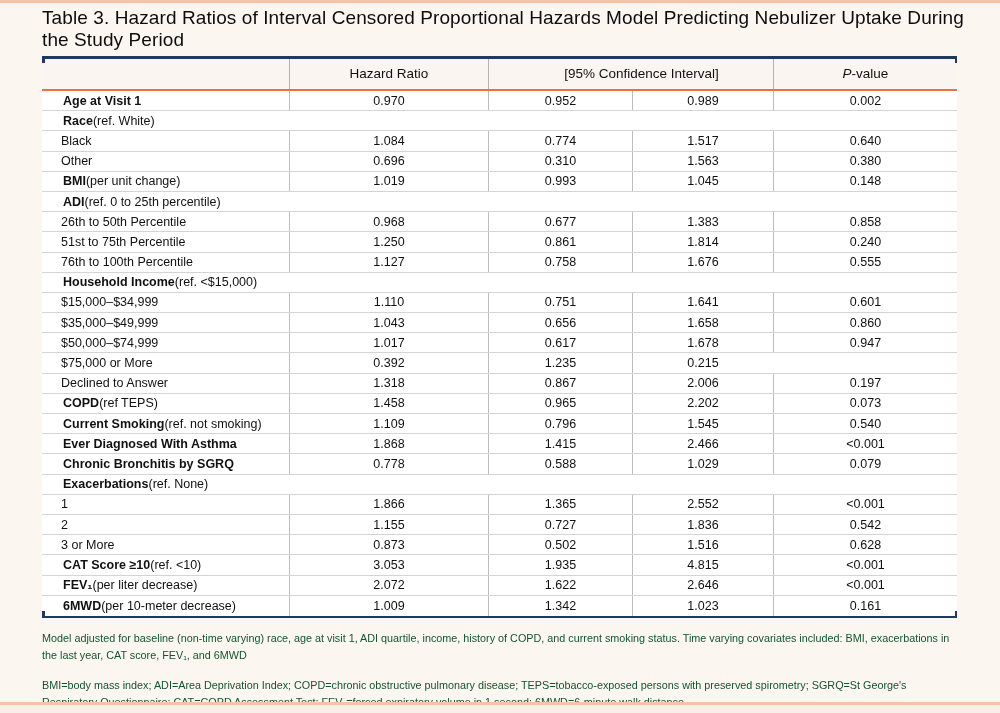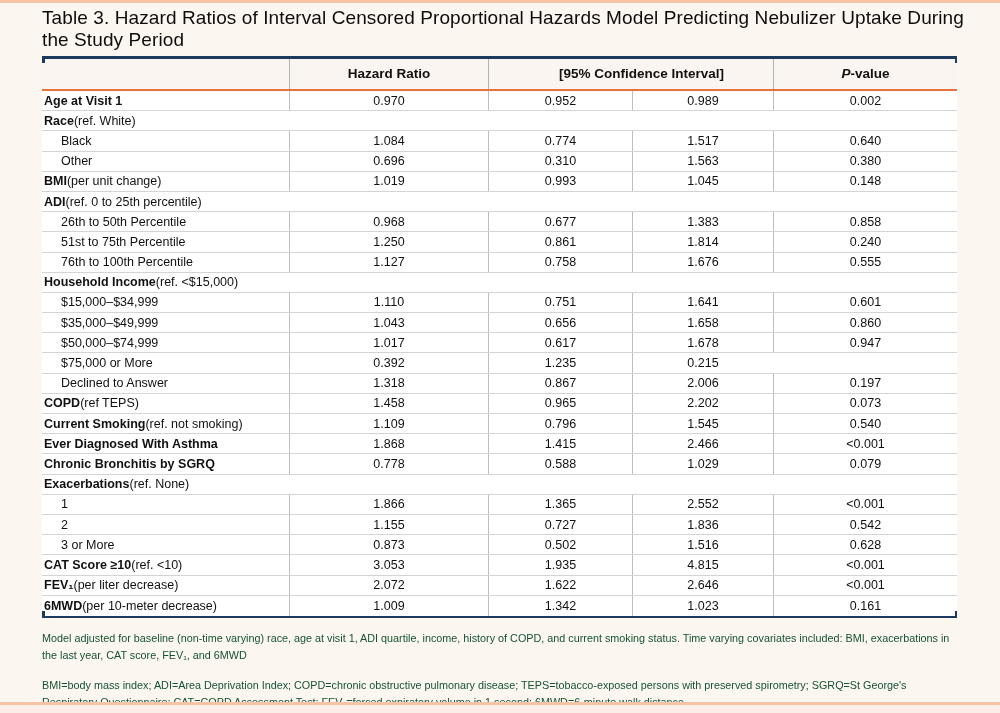--- a/index.html
+++ b/index.html
@@ -32,32 +32,32 @@
   .rule-orange { height:2.5px; background:#e8713e; }
 
   .grid-row {
     display:grid;
     grid-template-columns:247px 199px 144px 141px 184px;
     align-items:center;
   }
   .thead {
     background:#faf5f1; height:30px; font-size:13.5px; color:#111;
   }
-  .thead .hcell { text-align:right; height:100%; display:flex; align-items:center; justify-content:center;font-weight:bold; }
+  .thead .hcell { text-align:right; height:100%; display:flex; align-items:center; justify-content:center; }
   .thead .hcell.div-l { border-left:1px solid #b3b3b3; }
   .hcell.ci { grid-column:3 / span 2;padding-left:21px; }
   .p-ital { font-style:italic; }
 
   .tbody { background:#ffffff; }
   .tbody .grid-row { height:20.2px; border-bottom:1px solid #d4d4d4; font-size:12.5px; }
   .tbody .grid-row:last-child { border-bottom:none; }
   .cell { height:100%; display:flex; align-items:center; }
   .cell.num { justify-content:center; }
   .tbody .grid-row.data .cell.num { border-left:1px solid #bdbdbd; }
-  .cell.label { padding-left:2px; white-space:nowrap; overflow:hidden; }
+  .cell.label { padding-left:21px; white-space:nowrap; overflow:hidden; }
   .cell.label.indent { padding-left:19px; }
   .lbl-bold { font-weight:bold; }
   .lbl-rest { font-weight:normal; }
   .group-cell { grid-column:1 / -1; }
 
   .footnotes { position:absolute; left:42px; top:630px; width:916px; color:#14532d; }
   .footnote { font-size:10.8px; line-height:1.55; }
   .footnote + .footnote { margin-top:14px; }
 </style>
 </head>

